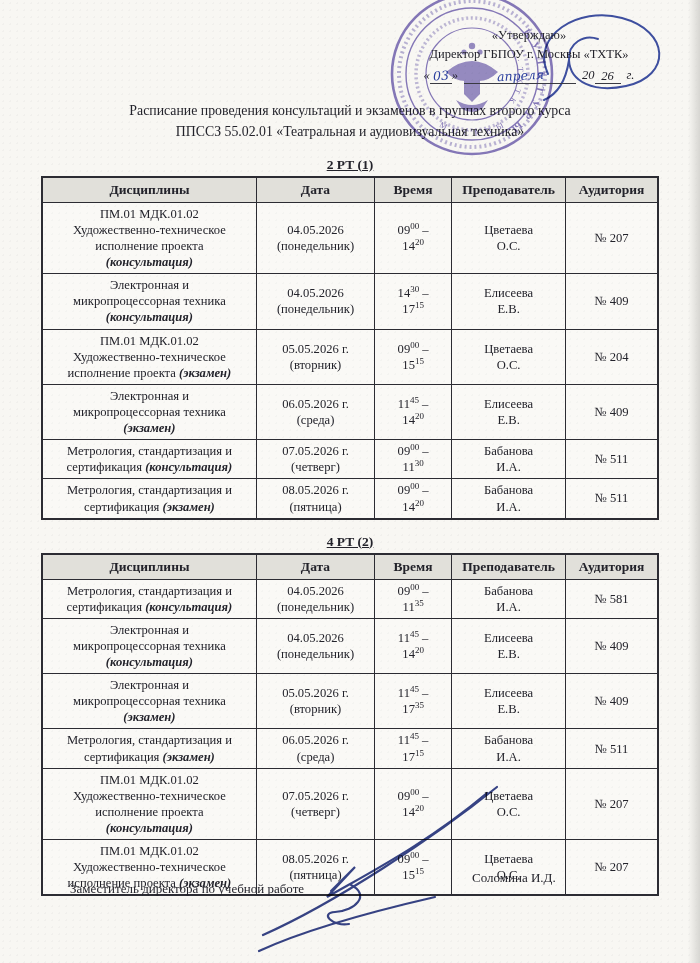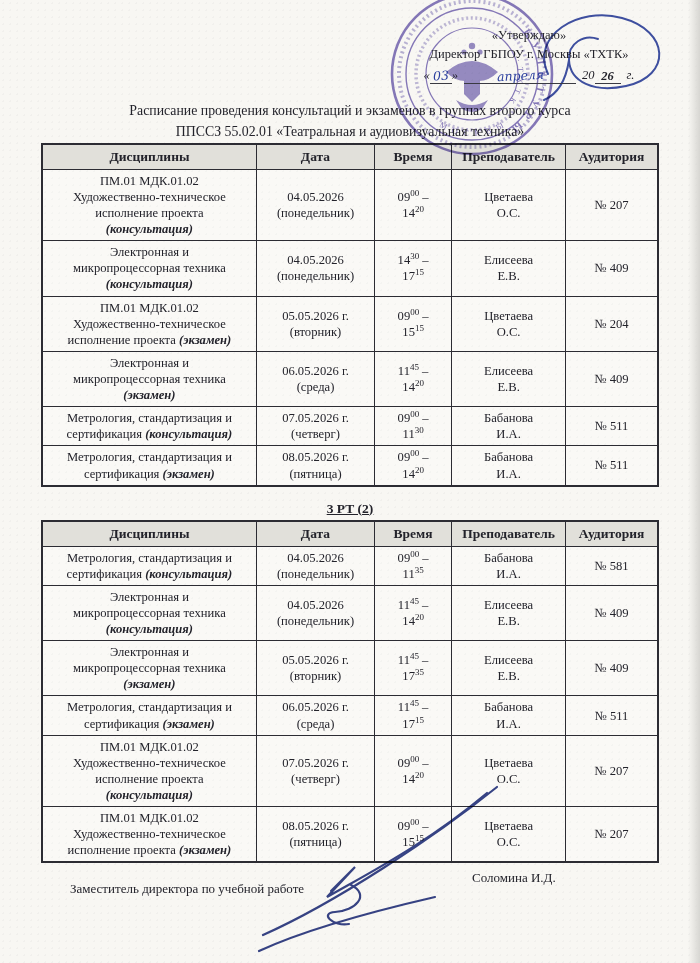--- a/index.html
+++ b/index.html
@@ -22,21 +22,21 @@
   .approval{
     position:absolute;top:26px;right:26px;width:290px;
     font-size:12.5px;line-height:1.5;text-align:center;
   }
   .ap-name{display:flex;justify-content:center;align-items:flex-end;}
   .ap-name .uline{flex:0 0 84px;border-bottom:1px solid #3a3a42;height:14px;}
   .ap-date{display:flex;justify-content:center;align-items:flex-end;margin-top:2px;font-style:italic;}
   .ap-date .gap{width:6px;}
   .uline{border-bottom:1px solid #3a3a42;}
   .month-slot{display:inline-block;min-width:112px;height:16px;text-align:center;}
-  .yr-slot{display:inline-block;min-width:26px;height:16px;text-align:center;font-weight:bold;}
+  .yr-slot{display:inline-block;min-width:26px;height:16px;text-align:center;}
   .hand{
     color:#2b3f9e;font-style:italic;font-family:"DejaVu Serif", serif;
     display:inline-block;transform:rotate(-3deg);
   }
   .day-slot{display:inline-block;min-width:22px;height:16px;text-align:center;}
 
   
   .title{margin-top:4px;text-align:center;font-weight:normal;font-size:13.8px;line-height:1.55;}
   .title div{white-space:nowrap;}
 
@@ -136,20 +136,21 @@
       </div>
     </div>
   </div>
 
   <div class="title">
     <div>Расписание проведения консультаций и экзаменов  в группах второго курса</div>
     <div>ППССЗ 55.02.01 «Театральная и аудиовизуальная техника»</div>
   </div>
 
   <div>
+      <div class="tbl-label">2 РТ (1)</div>
       <table class="sched">
         <colgroup>
           <col style="width: 34.8%;">
           <col style="width: 19.2%;">
           <col style="width: 12.5%;">
           <col style="width: 18.5%;">
           <col style="width: 15%;">
         </colgroup>
         <thead>
           <tr>
@@ -239,21 +240,21 @@
             <td>
               <div>08.05.2026 г.</div>
               <div>(пятница)</div>
             </td>
             <td class="time-cell"><span>09</span><sup>00</sup> – <span>14</span><sup>20</sup></td>
             <td>Бабанова И.А.</td>
             <td>№ 511</td>
           </tr>
         </tbody>
       </table>
-      <div class="tbl-label">3 РТ (2)</div>
+      <div class="tbl-label">4 РТ (2)</div>
       <table class="sched">
         <colgroup>
           <col style="width: 34.8%;">
           <col style="width: 19.2%;">
           <col style="width: 12.5%;">
           <col style="width: 18.5%;">
           <col style="width: 15%;">
         </colgroup>
         <thead>
           <tr>

